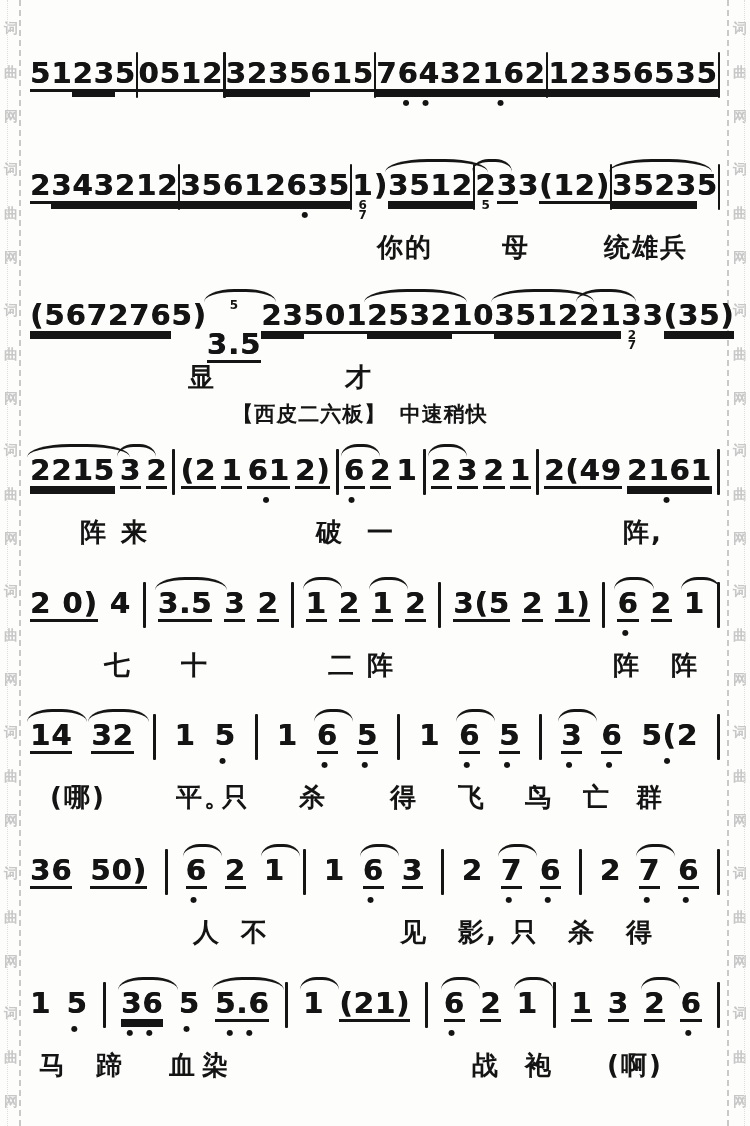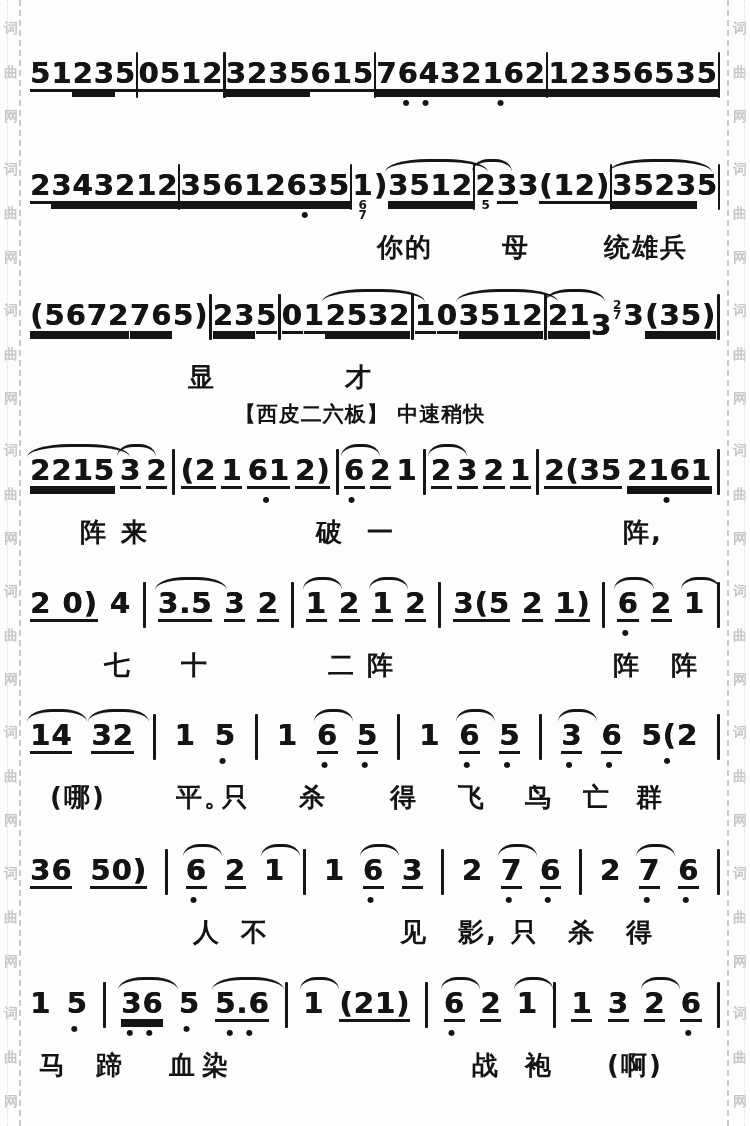--- a/index.html
+++ b/index.html
@@ -19,21 +19,21 @@
   .wm-col.left{left:2px;} .wm-col.right{right:1px;}
   .wm-col .trip{height:142px; display:flex; flex-direction:column; align-items:center; padding-top:6px; box-sizing:border-box;}
   .dashline{position:absolute; top:0; height:1126px; width:0; border-left:2px dashed #c9c9c9;}
   .dashline.l1{left:19px;} .dashline.r1{left:727px;}
   .dashline.faint{border-left:1px dotted #dedede;}
   .dashline.l2{left:7px;} .dashline.r2{left:744px;}
 
   
   .tempo{
     position:absolute; top:400px; left:0; width:720px; text-align:center;
-    font-size:21px; font-weight:bold; letter-spacing:1px;
+    font-size:21px; font-weight:bold; letter-spacing:1px;font-family:Liberation Mono, monospace;
   }
 
   
   .line{position:absolute; left:30px; width:690px; height:118px;}
   .notes{
     display:flex; justify-content:space-between; align-items:flex-start;
     padding-top:14px; width:100%;
   }
   .tok{position:relative; display:inline-block; text-align:center;}
   .txt{
@@ -226,20 +226,21 @@
           <span class="lyric" style="left: 472px;">母</span>
           <span class="lyric" style="left: 574px; text-align: center;">统雄兵</span>
         </div>
       </div>
       <div class="line" style="top: 286px;">
         <div class="notes">
           <span class="tok"><u class="txt u2">(5672</u></span>
           <span class="tok"><u class="txt u2">76</u></span>
           <span class="tok"><u class="txt u0">5)</u></span>
           <span class="bar"></span>
+          <span class="tok"><i class="arc"></i><b class="grace">5</b><u class="txt u1">3.5</u></span>
           <span class="tok"><u class="txt u2">23</u></span>
           <span class="tok"><u class="txt u1">5</u></span>
           <span class="bar"></span>
           <span class="tok"><u class="txt u1">0</u></span>
           <span class="tok"><u class="txt u1">1</u></span>
           <span class="tok"><i class="arc"></i><u class="txt u2">2532</u></span>
           <span class="bar"></span>
           <span class="tok"><u class="txt u1">1</u></span>
           <span class="tok"><u class="txt u1">0</u></span>
           <span class="tok"><i class="arc"></i><u class="txt u2">3512</u></span>
@@ -268,21 +269,21 @@
           <span class="bar"></span>
           <span class="tok"><i class="arc"></i><u class="txt u1">6</u><em class="dots">●</em></span>
           <span class="tok"><u class="txt u1">2</u></span>
           <span class="tok"><u class="txt u0">1</u></span>
           <span class="bar"></span>
           <span class="tok"><i class="arc"></i><u class="txt u1">2</u></span>
           <span class="tok"><u class="txt u1">3</u></span>
           <span class="tok"><u class="txt u1">2</u></span>
           <span class="tok"><u class="txt u1">1</u></span>
           <span class="bar"></span>
-          <span class="tok"><u class="txt u1">2(35</u></span>
+          <span class="tok"><u class="txt u1">2(49</u></span>
           <span class="tok"><u class="txt u2">2161</u><em class="dots">●</em></span>
           <span class="bar"></span>
         </div>
         <div class="lyrics">
           <span class="lyric" style="left: 50px;">阵</span>
           <span class="lyric" style="left: 91px;">来</span>
           <span class="lyric" style="left: 286px;">破</span>
           <span class="lyric" style="left: 337px;">一</span>
           <span class="lyric" style="left: 593px;">阵,</span>
         </div>

